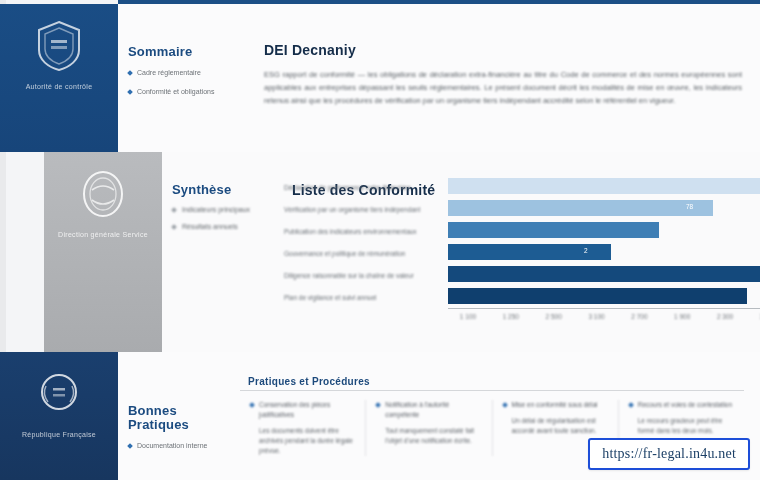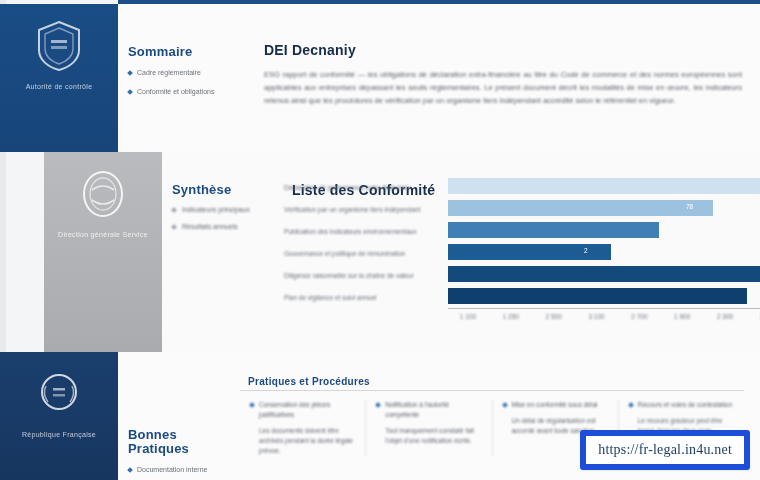--- a/index.html
+++ b/index.html
@@ -194,21 +194,21 @@
     content: "";
     position: absolute; left: 0; top: 3px; width: 4px; height: 4px;
     background: #2f6fb0; transform: rotate(45deg);
   }
   .card .c-body { margin-top: 6px; padding-left: 9px; }
 
   
   .watermark {
     position: absolute; right: 10px; bottom: 10px;
     background: #ffffff;
-    border: 6px solid #1d4ed8;
+    border: 2px solid #1d4ed8;
     border-radius: 3px;
     padding: 6px 12px;
     font-size: 14px;
     color: #1b3f66;
     letter-spacing: .2px;
     font-family: "Liberation Serif", serif;
     box-shadow: 0 1px 2px rgba(0,0,0,.08);
   }
 </style>
 </head>
@@ -334,21 +334,21 @@
           <path d="M36 18 Q40 26 34 34" fill="none" stroke="rgba(255,255,255,0.6)" stroke-width="1.5"></path>
           <rect x="17" y="20" width="12" height="2.5" fill="rgba(255,255,255,0.6)"></rect>
           <rect x="17" y="26" width="12" height="2.5" fill="rgba(255,255,255,0.45)"></rect>
         </svg>
       </div>
       <div class="rail-caption">République
 Française</div>
     </div>
 
     <div class="col-nav" style="top:52px;">
-      <div class="nav-title" style="line-height:14px;margin-top:24px;">Bonnes Pratiques</div>
+      <div class="nav-title" style="line-height:14px;">Bonnes Pratiques</div>
       <div class="nav-item">Documentation interne</div>
     </div>
 
     <div class="sec3-heading">Pratiques et Procédures</div>
     <div class="sec3-rule"></div>
 
     <div class="cards">
       <div class="card">
         <div class="c-head">Conservation des pièces justificatives</div>
         <div class="c-body">Les documents doivent être archivés pendant la durée légale prévue.</div>

